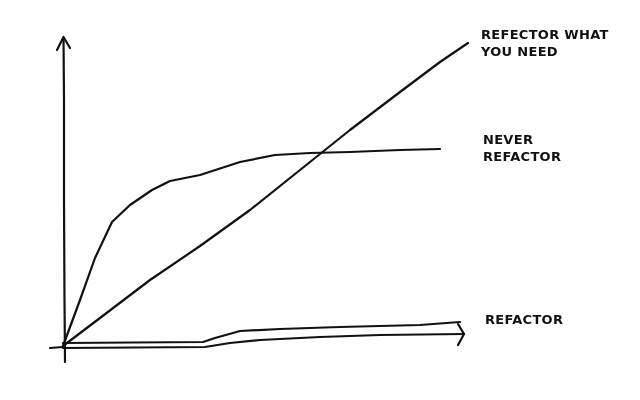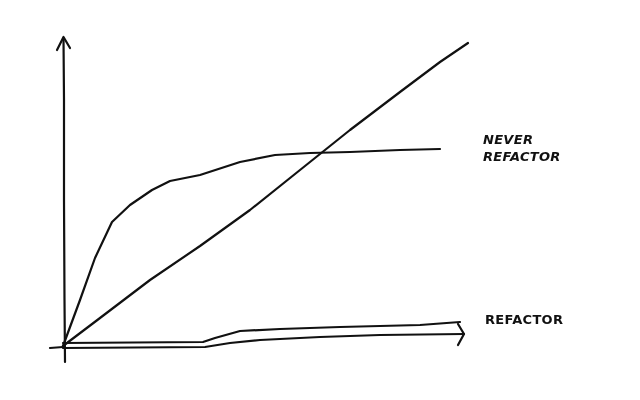--- a/index.html
+++ b/index.html
@@ -30,22 +30,24 @@
     <path d="M458,324 L464,334 L458,345"></path>
 
     <path id="s0" d="M63,346 L100,318 L150,280 L200,246 L250,210 L300,170 L350,130 L400,92 L440,62 L468,43"></path>
     <path id="s1" d="M63,346 L80,300 L95,258 L112,222 L130,205 L152,190 L170,181 L200,175 L240,162 L275,155 L310,153 L350,152 L400,150 L440,149"></path>
     <path id="s2" d="M63,343 L203,342 L215,338 L240,331 L280,329 L340,327 L420,325 L460,322"></path>
     <path id="s2b" d="M63,348 L205,347 L230,343 L260,340 L320,337 L380,335 L464,334"></path>
   </g>
 </svg>
 
 <div class="lbl" style="left:481px; top:26px;">
+  <span>REFECTOR WHAT</span>
+  <span>YOU NEED</span>
 </div>
 
-<div class="lbl" style="left:483px; top:131px;font-style:italic;">
+<div class="lbl" style="left:483px; top:131px;">
   <span>NEVER</span>
   <span>REFACTOR</span>
 </div>
 
 <div class="lbl" style="left:485px; top:311px;">
   <span>REFACTOR</span>
 </div>
 
 </body></html>

